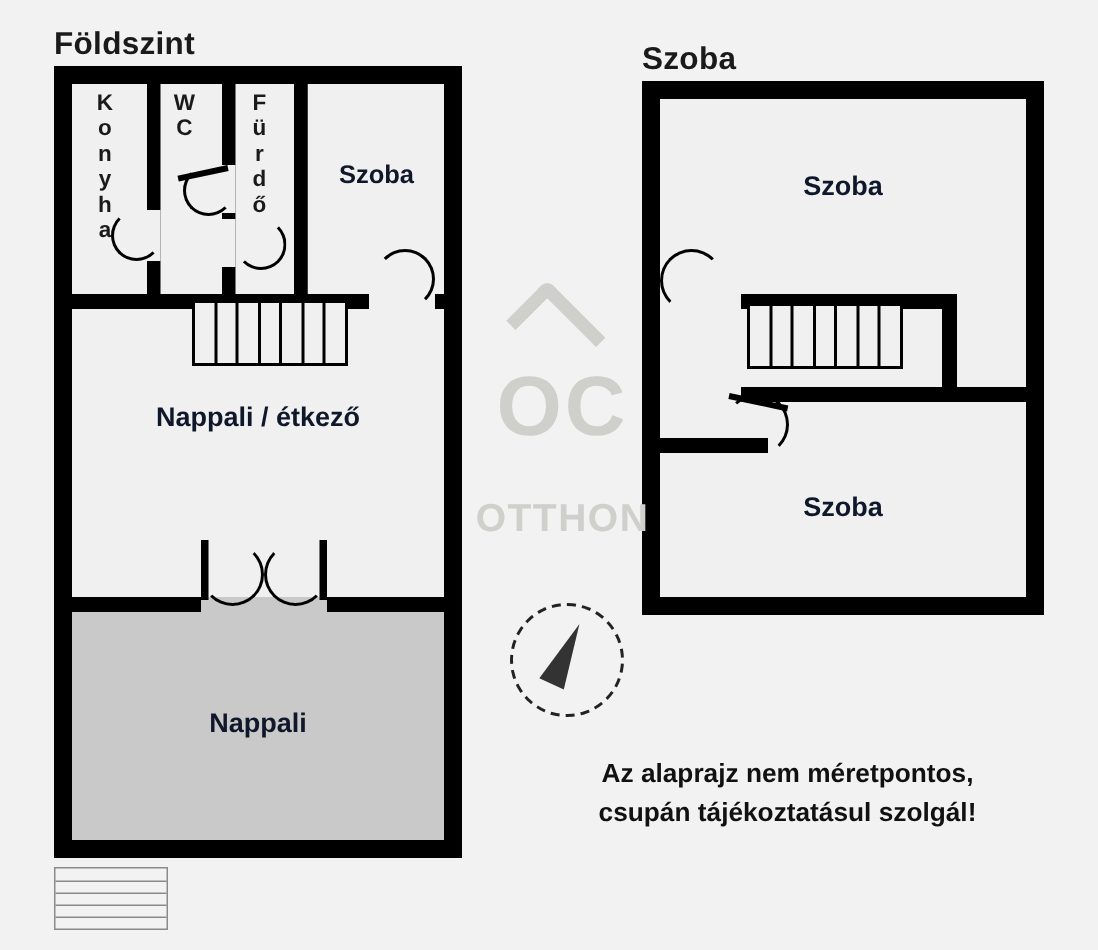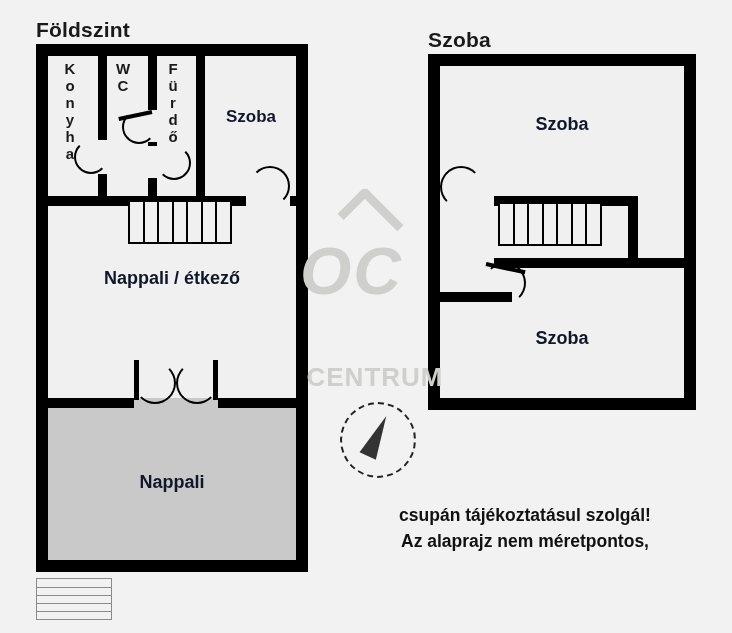--- a/index.html
+++ b/index.html
@@ -108,27 +108,26 @@
     width: 150px;
     height: 230px;
     color: #cfcfcc;
     pointer-events: none;
     user-select: none;
   }
   .wm-oc {
     position: absolute;
     left: 0; top: 38px;
     width: 150px;
-    text-align: left;
-    font-size: 66px;
+    text-align: center;
+    font-size: 56px;
     font-weight: bold;
     letter-spacing: 2px;
     line-height: 86px;
     color: #cfcfcc;
-    font-style: italic;
   }
   .wm-roof {
     position: absolute;
     left: 43px;
     top: 10px;
     width: 46px;
     height: 30px;
     border-top: 9px solid #cfcfcc;
     border-left: 9px solid #cfcfcc;
     transform: rotate(45deg) skew(0deg);
@@ -329,26 +328,26 @@
     <div class="door-arc" style="left:440px; top:166px; width:42px; height:42px; border-color:#000; border-right-color:transparent; border-bottom-color:transparent;"></div>
 
     <div class="door-arc" style="left:484px; top:262px; width:42px; height:42px; border-color:#000; border-left-color:transparent; border-bottom-color:transparent;"></div>
     <div class="door-leaf" style="left:486px; top:262px; width:40px; height:4px; transform:rotate(12deg); transform-origin:left center;"></div>
     <div class="wall" style="left:626px; top:258px; width:14px; height:6px;"></div>
   </div>
 
   <div class="watermark">
     <div class="wm-roof"></div>
     <div class="wm-oc">OC</div>
-    <div class="wm-text2">CENTRUM</div>
+    <div class="wm-text1">OTTHON</div>
   </div>
 
   <div class="compass">
     <div class="compass-ring"></div>
     <div class="compass-needle"></div>
   </div>
 
   <div class="disclaimer">
+    <div>Az alaprajz nem méretpontos,</div>
     <div>csupán tájékoztatásul szolgál!</div>
-    <div>Az alaprajz nem méretpontos,</div>
   </div>
 
 </div>
 
 </body></html>

